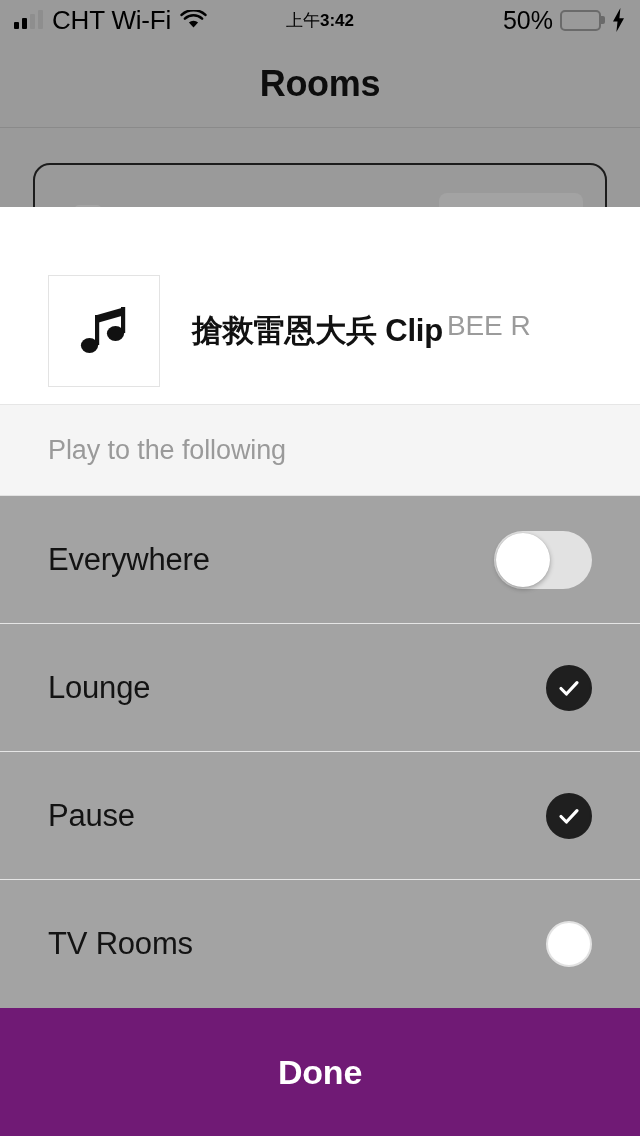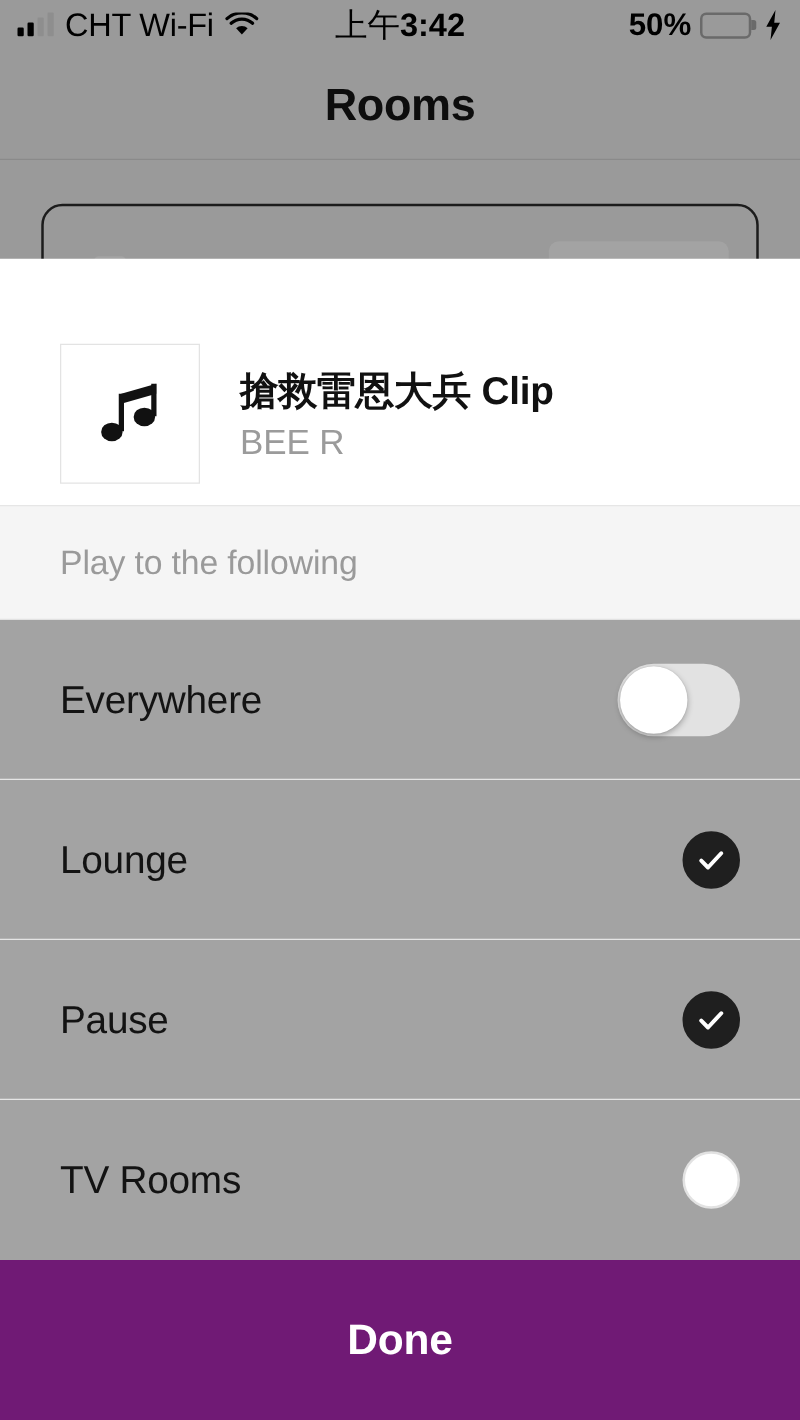--- a/index.html
+++ b/index.html
@@ -64,32 +64,31 @@
     font-size: 26px;
     letter-spacing: -0.2px;
   }
 
   .wifi-icon { width: 27px; height: 20px; display: block; }
 
   .sb-center {
     position: absolute;
     left: 0; right: 0;
     text-align: center;
-    font-size: 26px;
+    font-size: 17px;
     pointer-events: none;
   }
   .sb-center .cjk { font-weight: 400; }
   .sb-center .digits { font-weight: 700; }
 
   .sb-right {
     margin-left: auto;
     display: flex;
     align-items: center;
     gap: 7px;
-    font-weight: bold;
   }
   .battery-pct { font-size: 25px; }
   .battery {
     position: relative;
     width: 41px; height: 21px;
     border: 2px solid #6a6a6a;
     border-radius: 5px;
     padding: 2px;
   }
   .battery::after {
@@ -187,21 +186,21 @@
     display: flex;
     align-items: center;
     justify-content: center;
     flex: 0 0 auto;
   }
   .note-icon { width: 62px; height: 62px; display: block; }
 
   .np-text {
     margin-left: 32px;
     display: flex;
-    flex-direction: column;
+    flex-direction: row;
     gap: 4px;
     min-width: 0;
   }
   .np-title {
     font-size: 31px;
     font-weight: 700;
     color: #111;
     letter-spacing: -0.2px;
     white-space: nowrap;
   }

